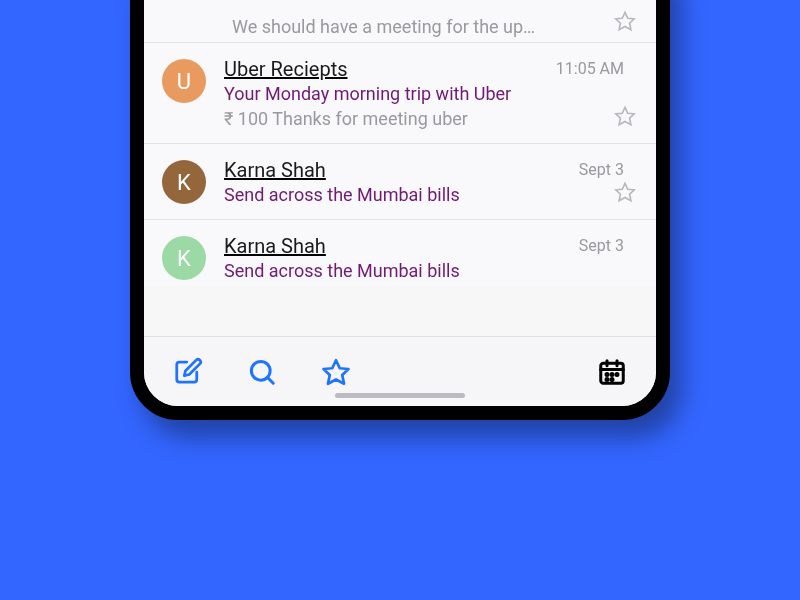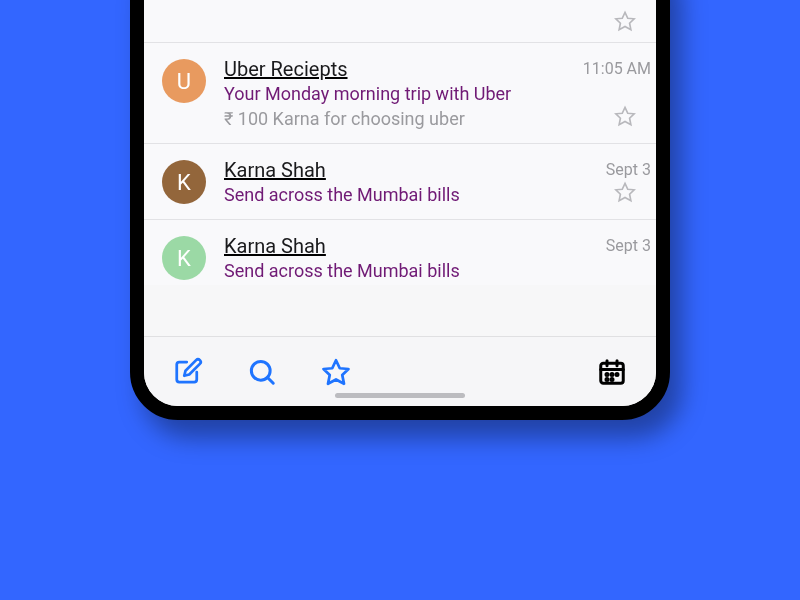--- a/index.html
+++ b/index.html
@@ -72,21 +72,21 @@
   }
   .name {
     font-size: 20px;
     color: #1a1a1c;
     font-weight: 400;
   }
   .date {
     font-size: 16px;
     color: #9a9a9e;
     position: absolute;
-    right: 5px;
+    right: 32px;
     top: 16px;
   }
   .subject {
     font-size: 18px;
     color: #701a75;
     margin-top: 2px;
     white-space: nowrap;
     overflow: hidden;
     text-overflow: ellipsis;
   }
@@ -135,37 +135,38 @@
     border-radius: 3px;
   }
 </style>
 </head>
 <body>
 
 <div class="phone">
   <div class="email-list">
 
     <div class="partial-row">
+      <span>We should have a meeting for the up…</span>
       <span class="star">
         <svg width="22" height="22" viewBox="0 0 24 24" fill="none" stroke="#b8b8bc" stroke-width="1.8">
             <polygon points="12 2.6 15 9 22 9.6 17 14.4 18.4 21.4 12 18 5.6 21.4 7 14.4 2 9.6 9 9 12 2.6"></polygon>
           </svg>
       </span>
     </div>
 
     <div class="email-row">
       <div class="avatar" style="background:#e89a5f">
         <span>U</span>
       </div>
       <div class="content">
         <div class="top-line">
           <span class="name">Uber Reciepts</span>
         </div>
         <div class="subject">Your Monday morning trip with Uber</div>
-        <div class="preview">₹ 100 Karna for choosing uber</div>
+        <div class="preview">₹ 100 Thanks for meeting uber</div>
       </div>
       <span class="date">11:05 AM</span>
       <span class="star">
         <svg width="22" height="22" viewBox="0 0 24 24" fill="none" stroke="#b8b8bc" stroke-width="1.8">
             <polygon points="12 2.6 15 9 22 9.6 17 14.4 18.4 21.4 12 18 5.6 21.4 7 14.4 2 9.6 9 9 12 2.6"></polygon>
           </svg>
       </span>
     </div>
 
     <div class="email-row">

